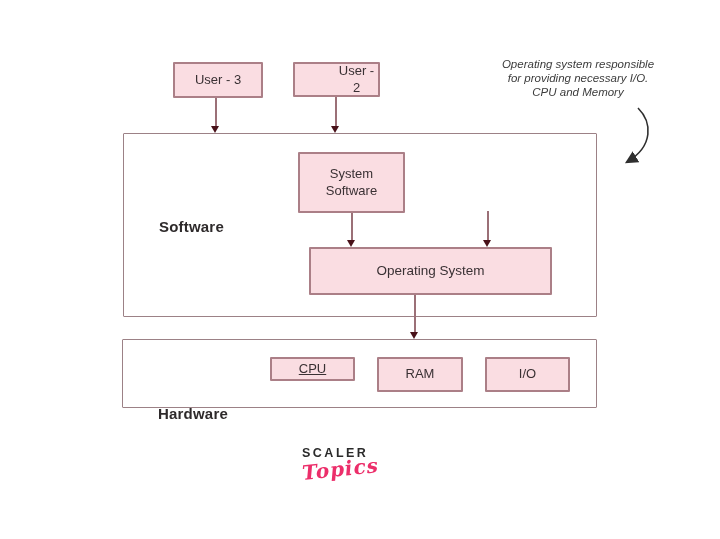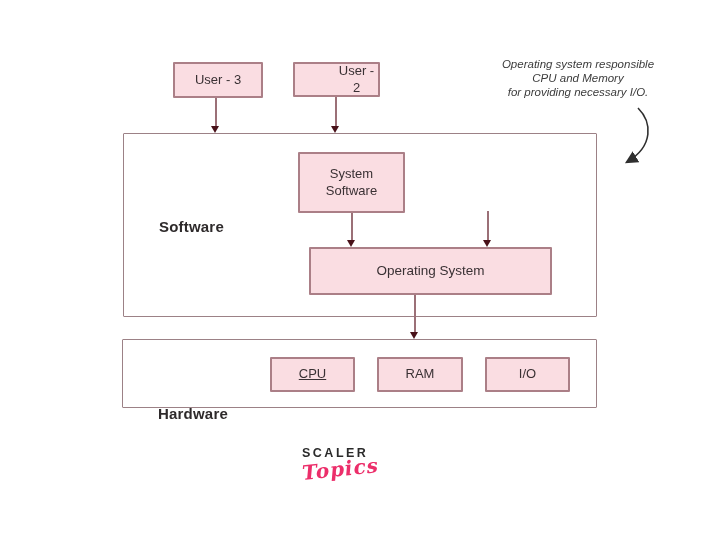--- a/index.html
+++ b/index.html
@@ -82,34 +82,34 @@
   <div class="pbox" style="left:309px;top:247px;width:243px;height:48px;font-size:13.5px;">
     <span>Operating System</span>
   </div>
 
   <div class="aline" style="left:414px;top:295px;height:38px;"></div>
   <div class="ahead" style="left:410px;top:332px;"></div>
 
   <div class="container-box" style="left:122px;top:339px;width:475px;height:69px;"></div>
   <div class="section-label" style="left:158px;top:366px;margin-top:39px;">Hardware</div>
 
-  <div class="pbox" style="left:270px;top:357px;width:85px;height:35px;text-decoration:underline;">
+  <div class="pbox" style="left:270px;top:357px;width:85px;height:24px;text-decoration:underline;">
     <span>CPU</span>
   </div>
   <div class="pbox" style="left:377px;top:357px;width:86px;height:35px;">
     <span>RAM</span>
   </div>
   <div class="pbox" style="left:485px;top:357px;width:85px;height:35px;">
     <span>I/O</span>
   </div>
 
   <div class="annotation">
     <div>Operating system responsible</div>
+    <div>for providing necessary I/O.</div>
     <div>CPU and Memory</div>
-    <div>for providing necessary I/O.</div>
   </div>
 
   <svg class="curve-arrow" width="55" height="70" viewBox="0 0 55 70">
     <defs>
       <marker id="ah" markerWidth="9" markerHeight="9" refX="6.5" refY="4" orient="auto">
         <path d="M0,0 L8,4 L0,8 z" fill="#2f2f2f"></path>
       </marker>
     </defs>
     <path d="M 28 6 C 42 20, 44 44, 17 60" fill="none" stroke="#2f2f2f" stroke-width="1.6" marker-end="url(#ah)"></path>
   </svg>

